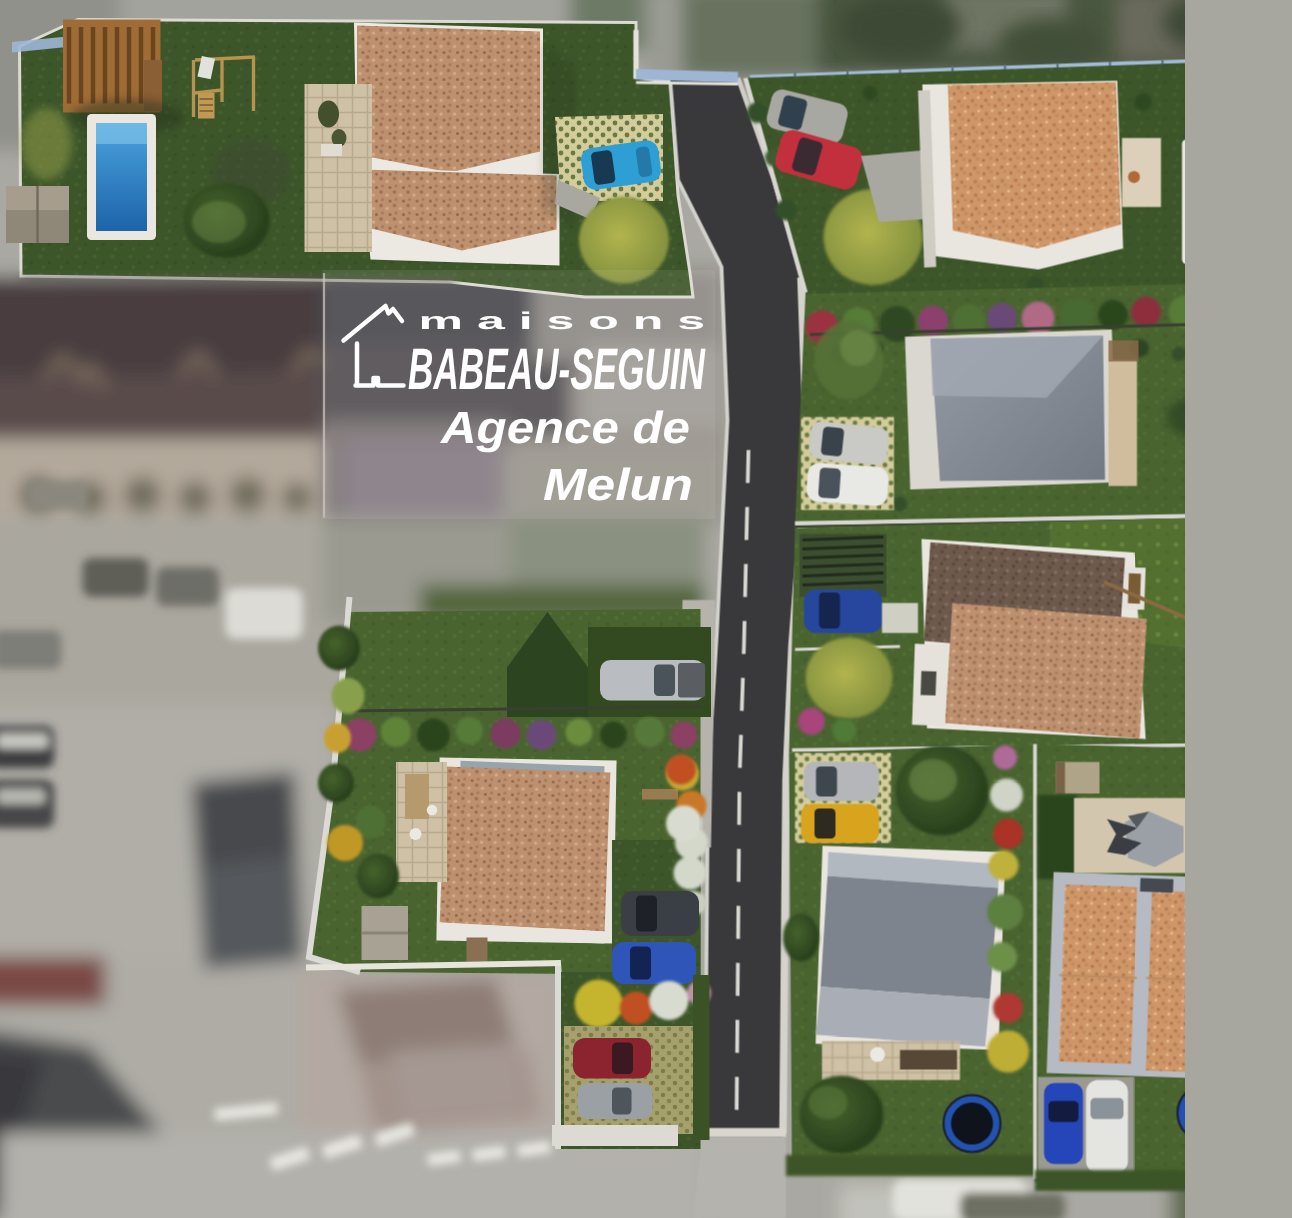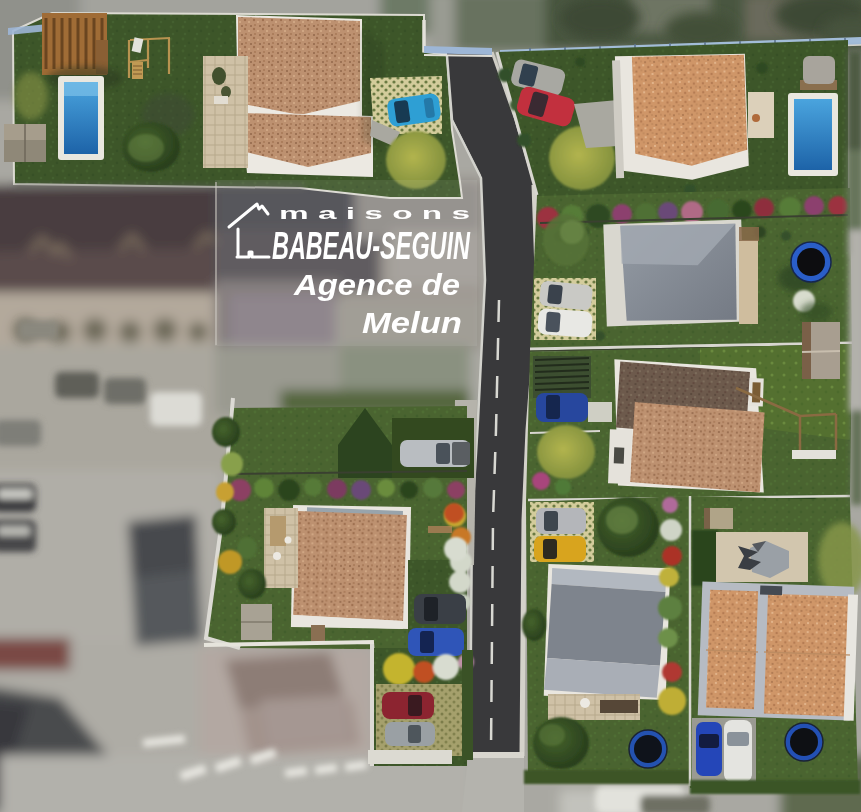--- a/index.html
+++ b/index.html
@@ -1,16 +1,16 @@
 <!DOCTYPE html>
 <html><head>
 <meta charset="utf-8">
 <style>
 html,body{margin:0;padding:0;background:#a7a7a0;}
-#wrap{position:relative;width:861px;height:812px;overflow:hidden;font-family:"Liberation Sans",sans-serif;}
+#wrap{position:relative;width:790px;height:812px;overflow:hidden;font-family:"Liberation Sans",sans-serif;}
 svg{display:block;}
 </style>
 </head>
 <body>
 <div id="wrap">
 <svg width="861" height="812" viewBox="0 0 861 812" font-family="Liberation Sans, sans-serif">
 <defs>
 <filter id="b6" x="-20%" y="-20%" width="140%" height="140%">
           <feGaussianBlur stdDeviation="6"></feGaussianBlur>
         </filter>

